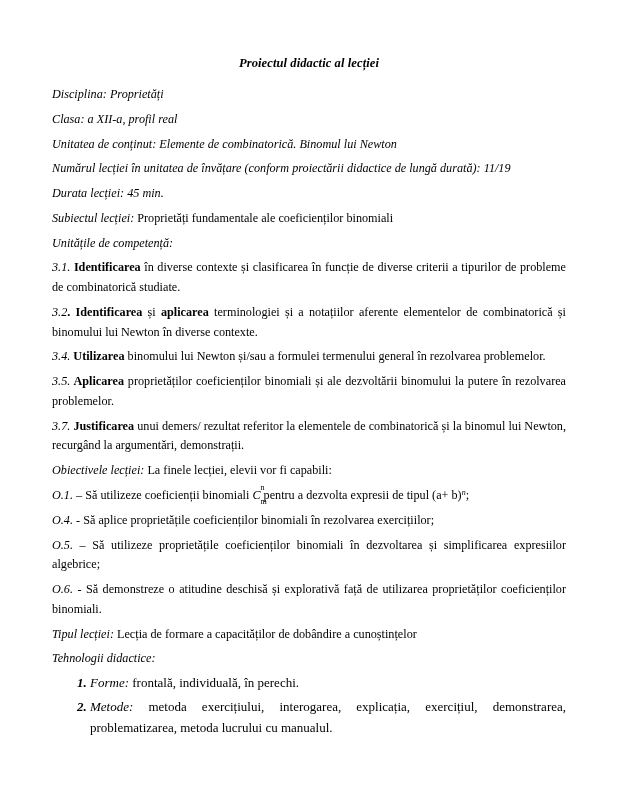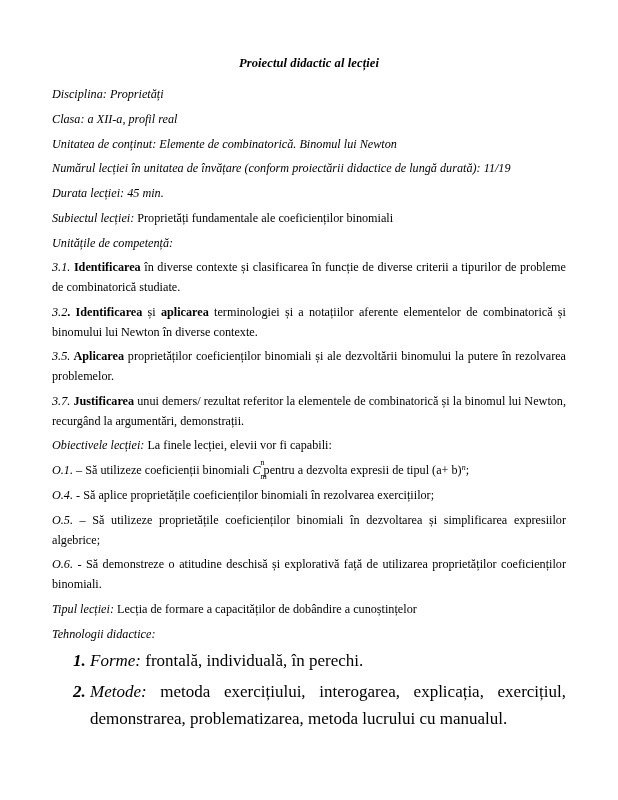--- a/index.html
+++ b/index.html
@@ -50,21 +50,21 @@
   }
   .just {
     text-align: justify;
     text-justify: inter-word;
   }
   .indent-list {
     margin: 0;
     padding-left: 38px;
   }
   .indent-list li {
-    font-size: 17px;
+    font-size: 13px;
     line-height: 1.62;
     margin-bottom: 3px;
     text-align: justify;
   }
   .indent-list li::marker {
     font-weight: bold;
     font-style: italic;
   }
   .formula {
     font-style: italic;
@@ -134,20 +134,23 @@
   </p>
 
   <p class="line just">
     <span class="bi">3.1.</span><span class="b"> Identificarea</span><span> în diverse contexte și clasificarea în funcție de diverse criterii a tipurilor de probleme de combinatorică studiate.</span>
   </p>
 
   <p class="line just">
     <span class="bi">3.2</span><span class="b">. Identificarea</span><span> și </span><span class="b">aplicarea</span><span> terminologiei și a notațiilor aferente elementelor de combinatorică și binomului lui Newton în diverse contexte.</span>
   </p>
 
+  <p class="line just">
+    <span class="bi"> 3.4.</span><span class="b"> Utilizarea</span><span> binomului lui Newton și/sau a formulei termenului general în rezolvarea problemelor.</span>
+  </p>
 
   <p class="line just">
     <span class="bi">3.5.</span><span class="b"> Aplicarea</span><span> proprietăților coeficienților binomiali și ale dezvoltării binomului la putere în rezolvarea problemelor.</span>
   </p>
 
   <p class="line just">
     <span class="bi">3.7.</span><span class="b"> Justificarea</span><span> unui demers/ rezultat referitor la elementele de combinatorică și la binomul lui Newton, recurgând la argumentări, demonstrații.</span>
   </p>
 
   <p class="line">

